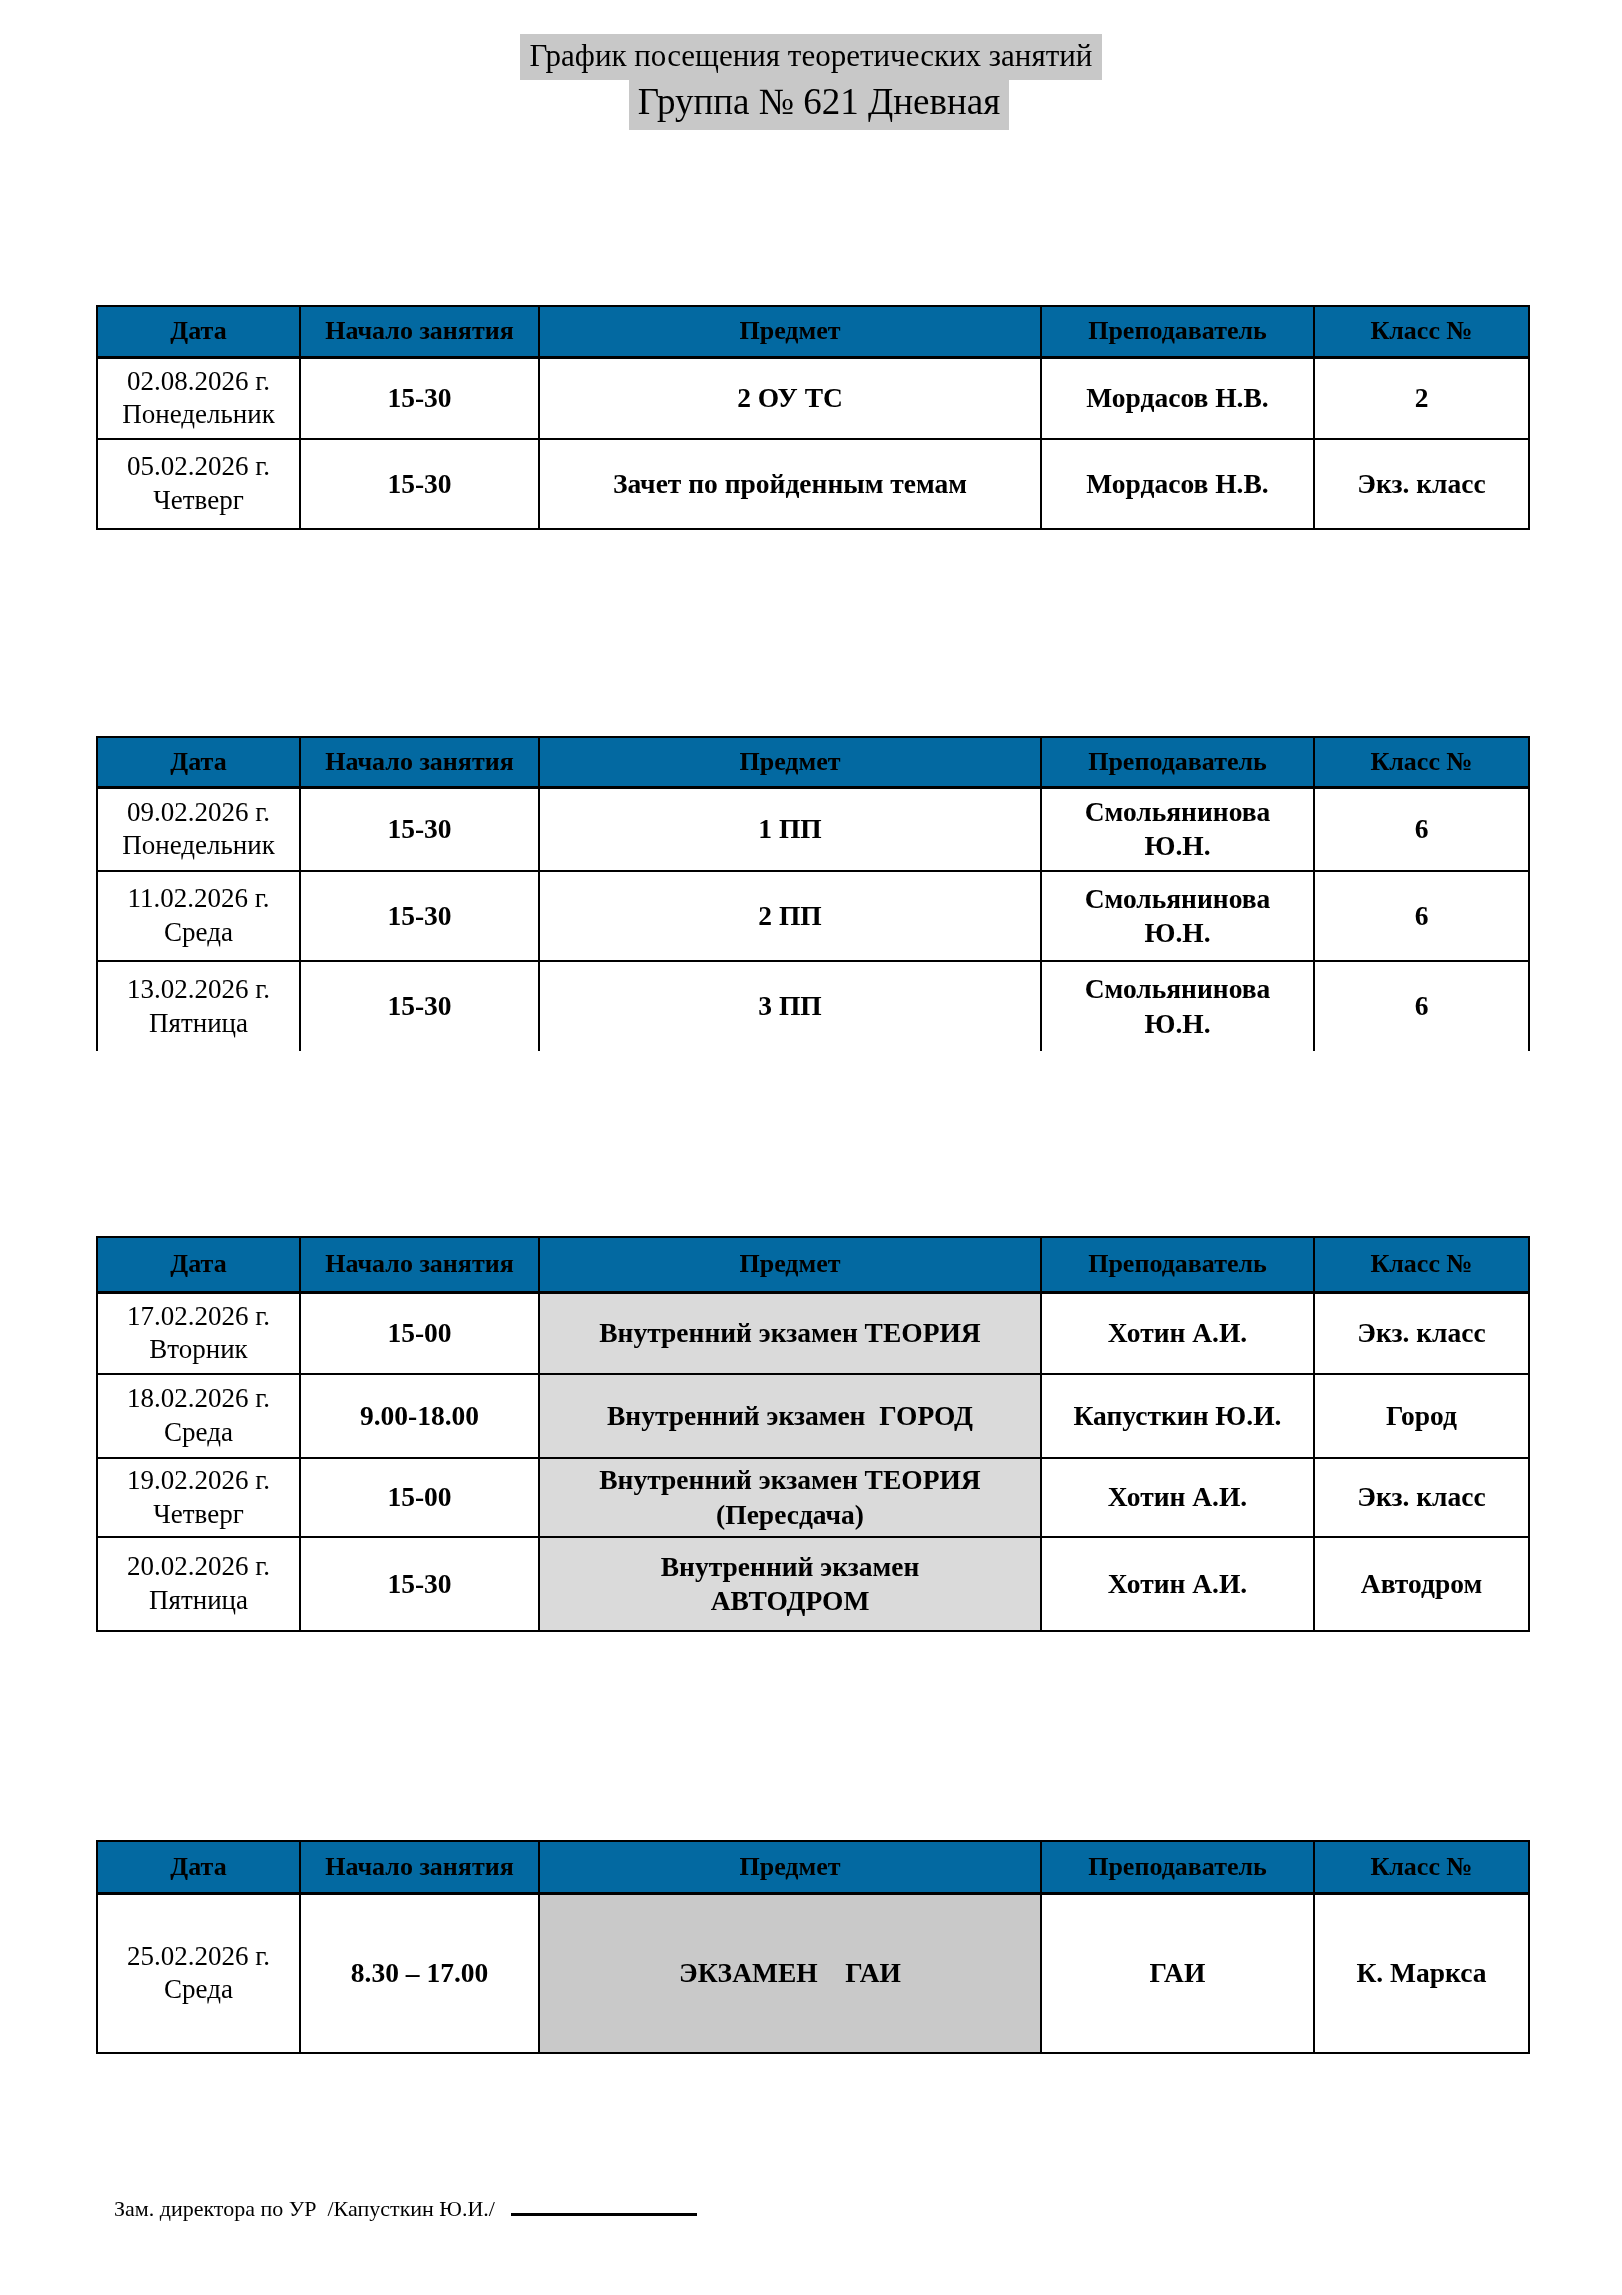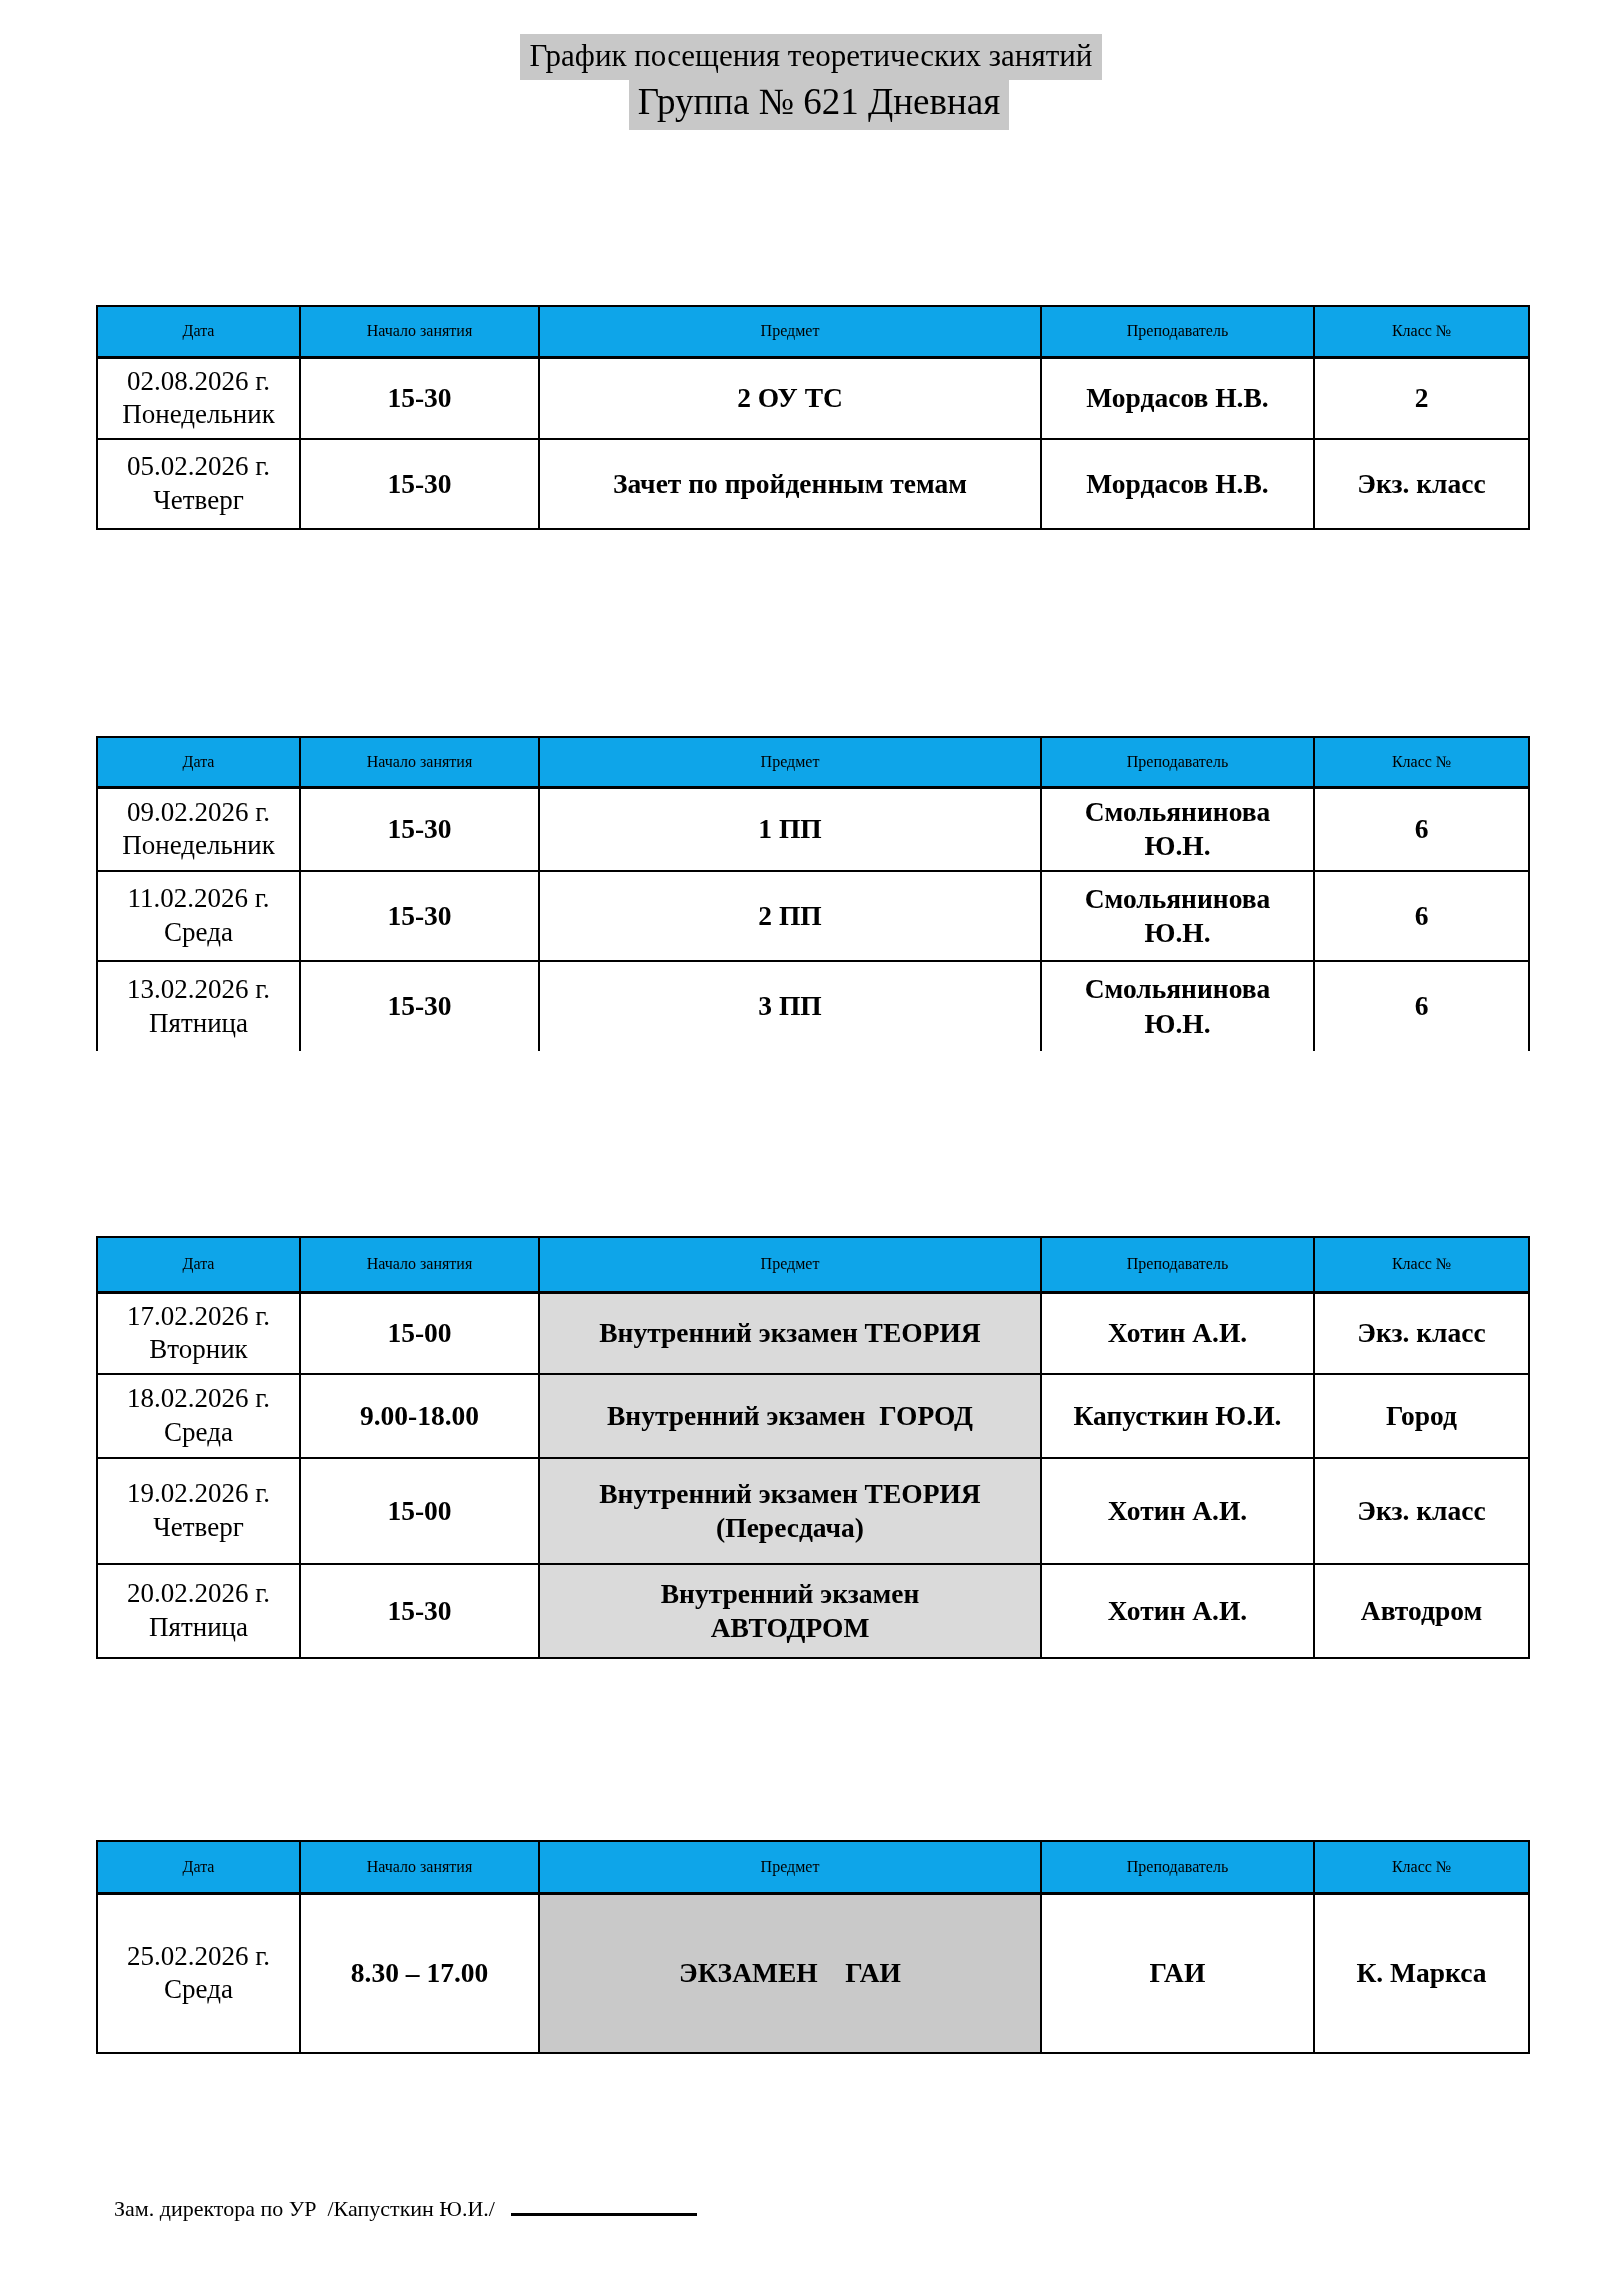--- a/index.html
+++ b/index.html
@@ -33,23 +33,23 @@
   table.sched td {
     border: 2px solid #000;
     text-align: center;
     vertical-align: middle;
     padding: 2.6px 3.9px;
     white-space: pre-wrap;
     line-height: 1.25;
     overflow: hidden;
   }
   tr.head td {
-    background: #0ea5e9;
-    font-size: 16px;
-    font-weight: normal;
+    background: #0369a1;
+    font-size: 26px;
+    font-weight: bold;
     border-bottom: 3.9px solid #000;
   }
   td.date { font-size: 27px; font-weight: normal; }
   td.b    { font-size: 27.5px; font-weight: bold; }
   td.hl-light { background: #dadada; }
   td.hl-dark  { background: #c9c9c9; }
 
   table.no-bottom,
   table.no-bottom tr.last td { border-bottom: none; }
 
@@ -186,21 +186,21 @@
       <td class="b">Экз. класс</td>
     </tr>
     <tr style="height:84px">
       <td class="date">18.02.2026 г.
 Среда</td>
       <td class="b">9.00-18.00</td>
       <td class="b hl-light">Внутренний экзамен  ГОРОД</td>
       <td class="b">Капусткин Ю.И.</td>
       <td class="b">Город</td>
     </tr>
-    <tr style="height:106px">
+    <tr style="height:79px">
       <td class="date">19.02.2026 г.
 Четверг</td>
       <td class="b">15-00</td>
       <td class="b hl-light">Внутренний экзамен ТЕОРИЯ
 (Пересдача)</td>
       <td class="b">Хотин А.И.</td>
       <td class="b">Экз. класс</td>
     </tr>
     <tr style="height:94px">
       <td class="date">20.02.2026 г.

